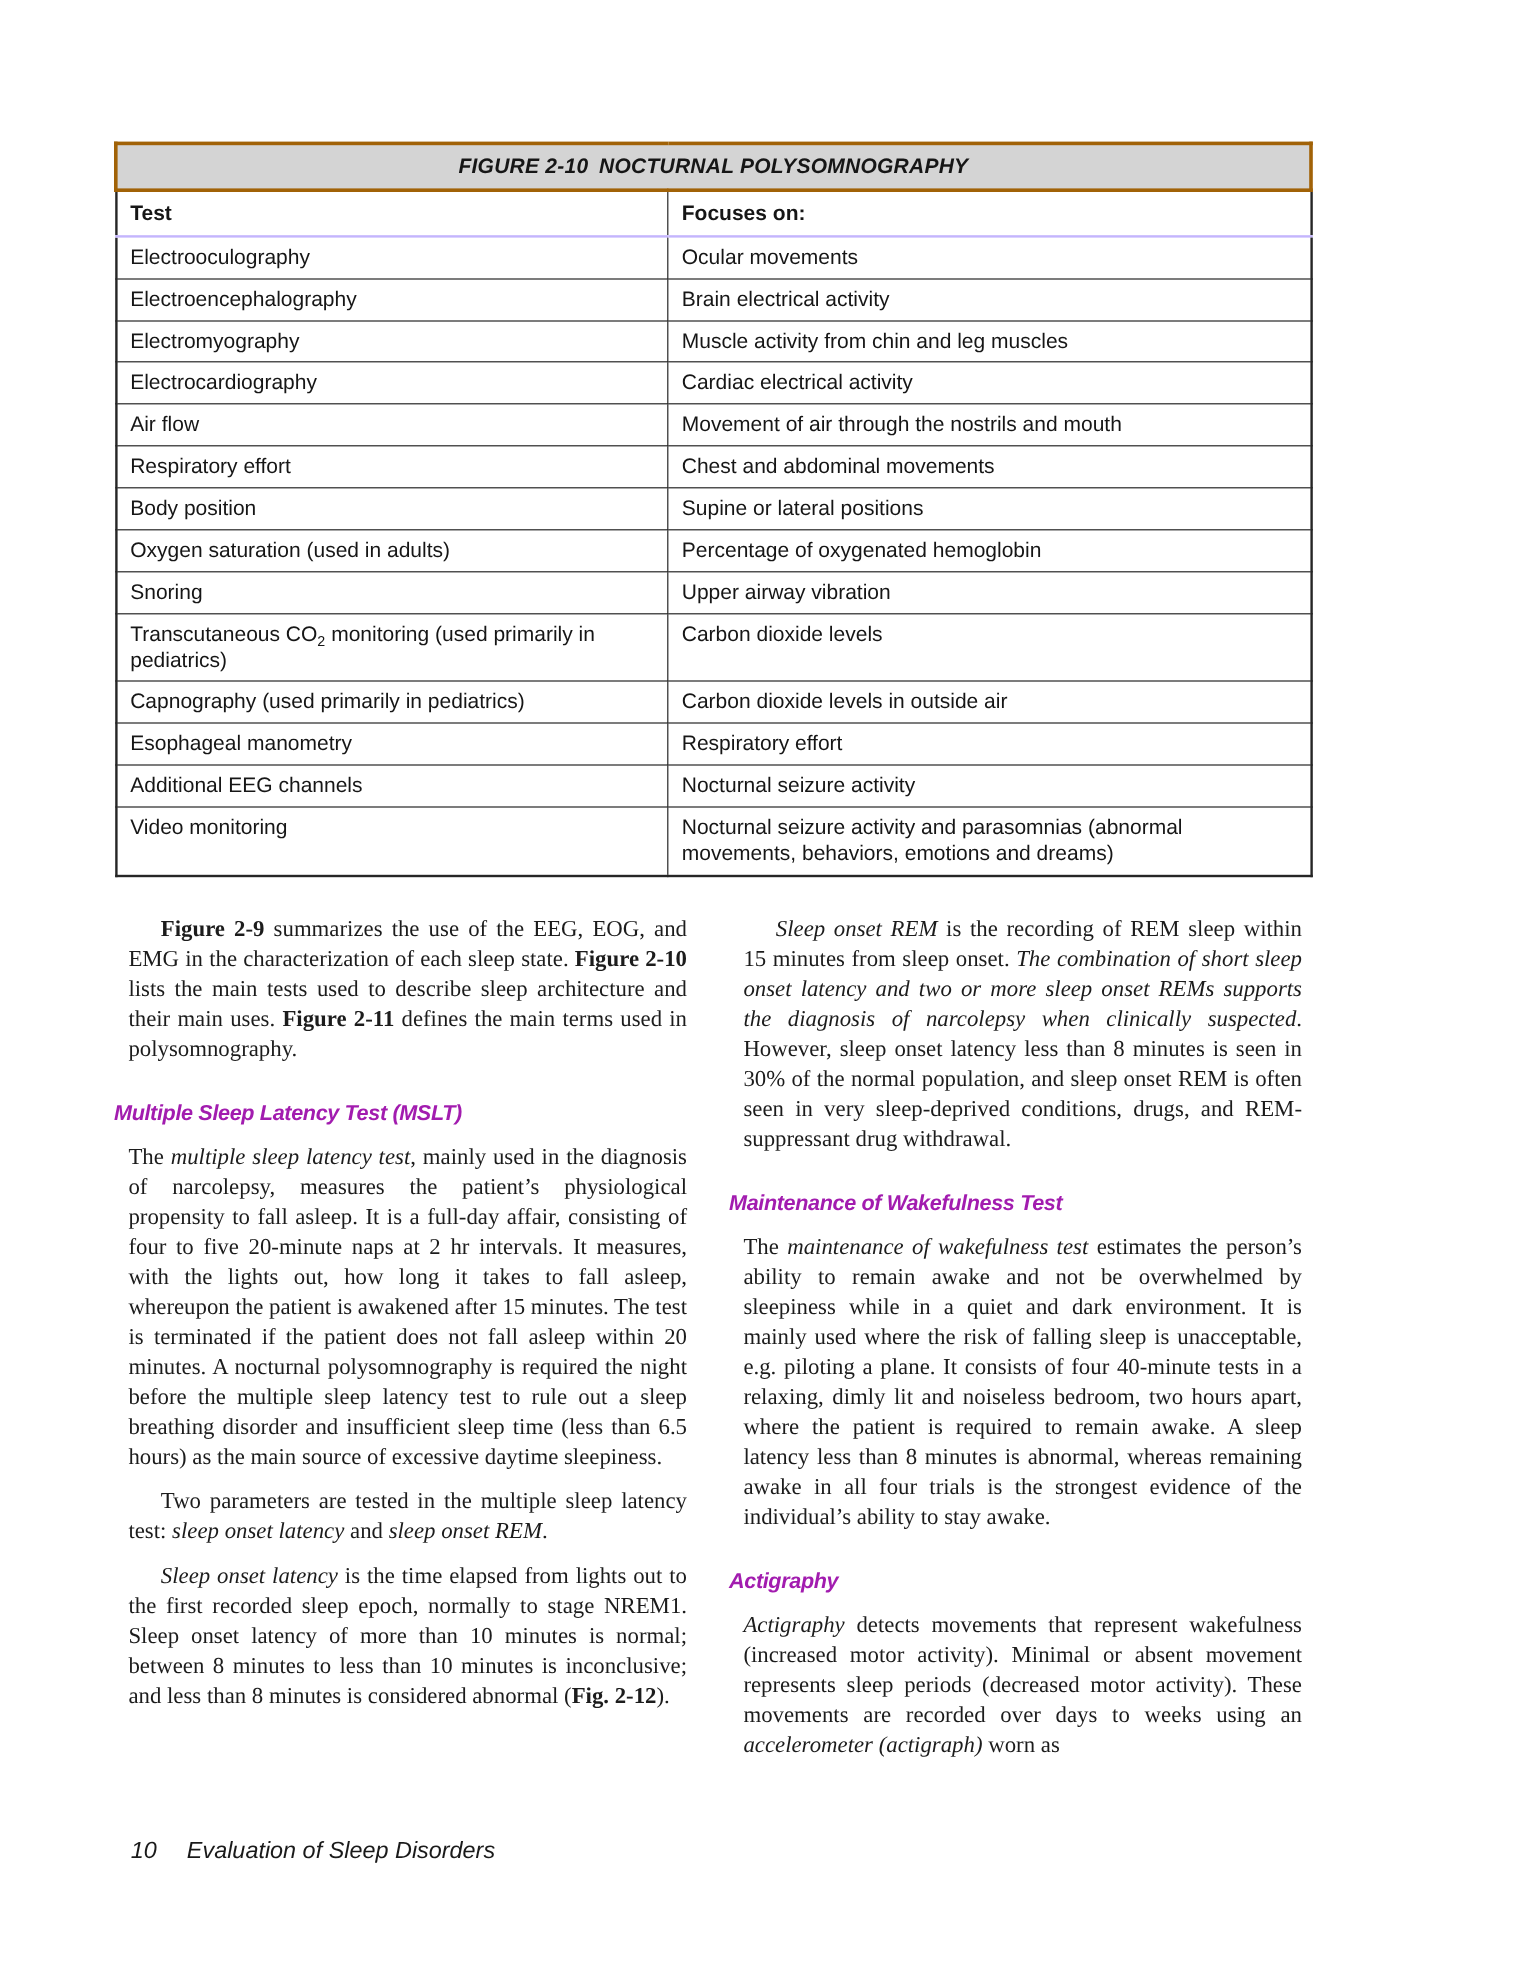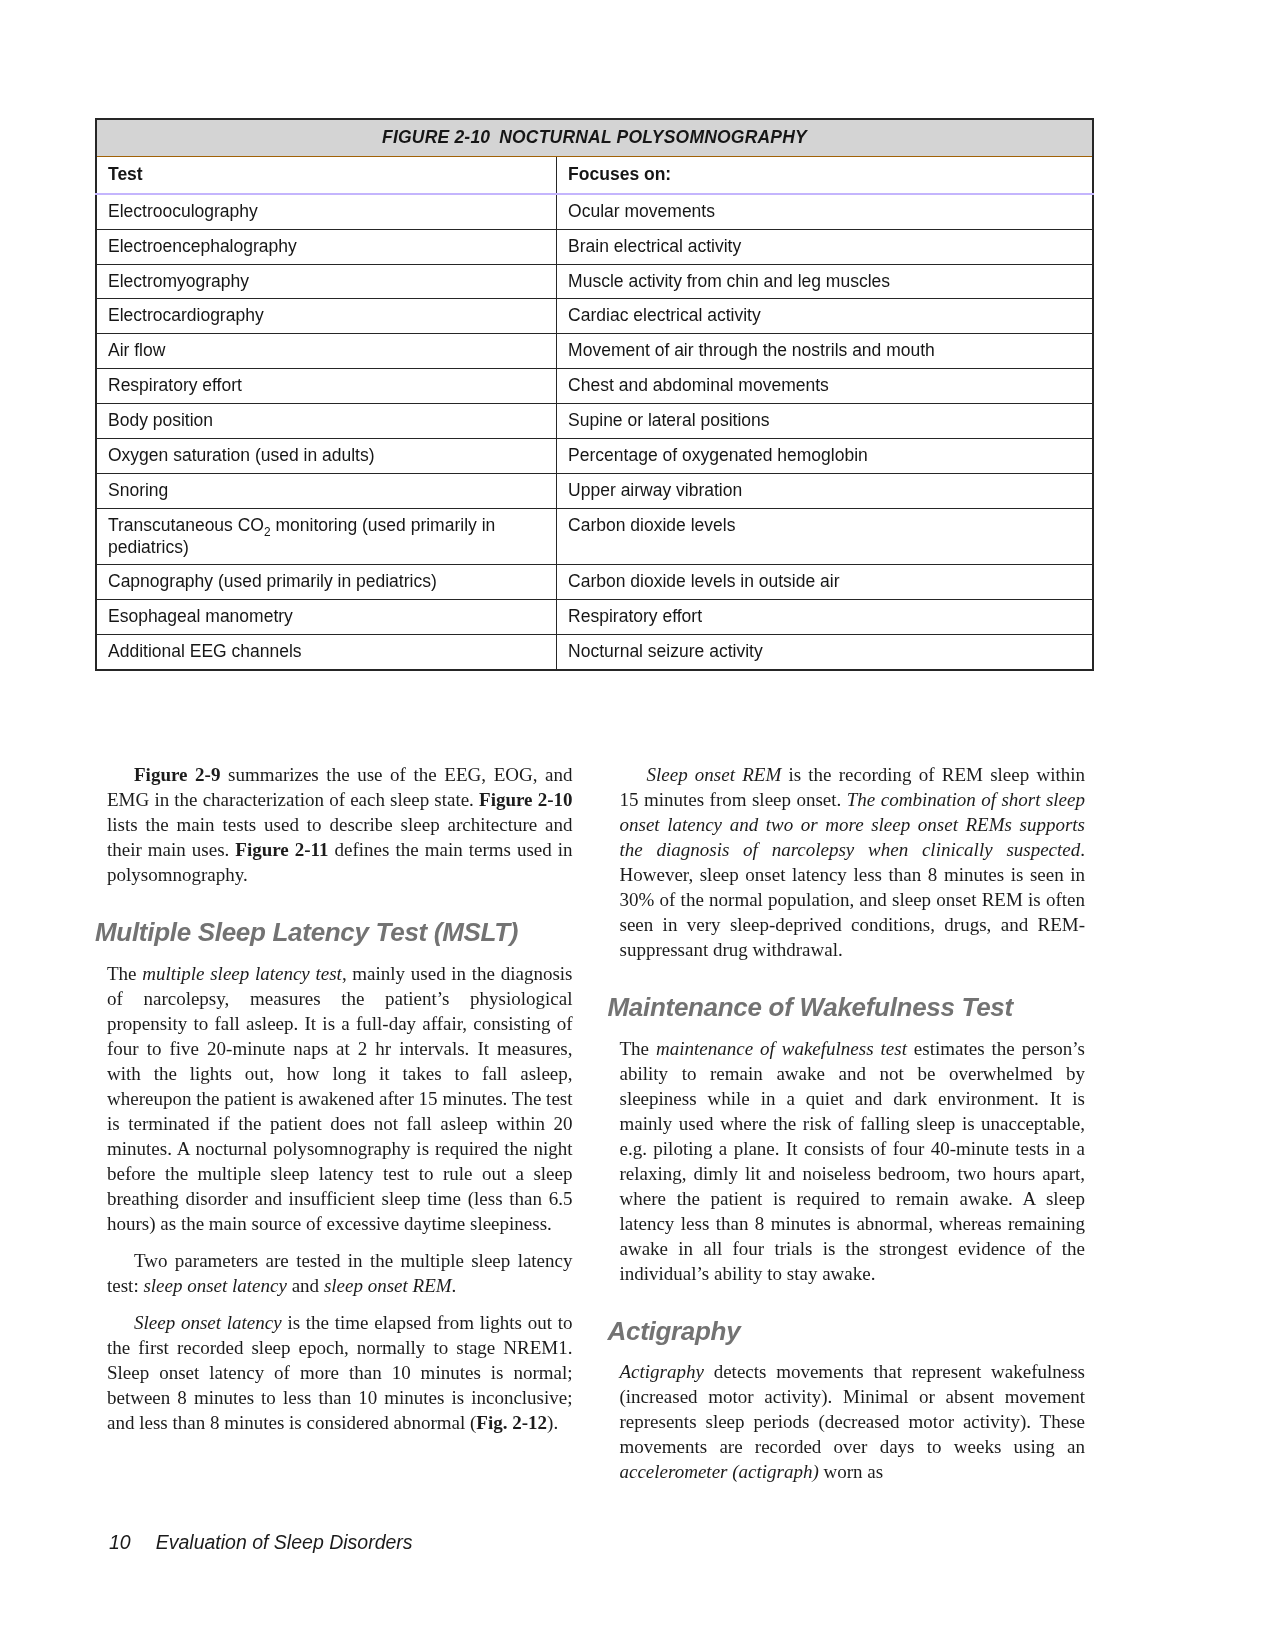--- a/index.html
+++ b/index.html
@@ -9,38 +9,38 @@
   }
 
   
   .figure-table-wrap{position:absolute;left:95px;top:118px;width:999px;}
   table.figure-table{
     width:100%;border-collapse:collapse;border:2px solid #262626;
     font-family:"Liberation Sans",sans-serif;font-size:17.5px;color:#161616;
   }
   .figure-table .title-cell{
     background:#d4d4d4;font-weight:bold;font-style:italic;text-align:center;
-    padding:7px 4px;border:1px solid #a16207;white-space:pre-wrap;letter-spacing:0.2px;
+    padding:7px 4px;border:3px solid #a16207;white-space:pre-wrap;letter-spacing:0.2px;
   }
   .figure-table th,.figure-table td{
     border:1px solid #262626;padding:6px 11px;vertical-align:top;
     text-align:left;line-height:1.25;font-weight:normal;
   }
   .figure-table th{font-weight:bold;border-bottom:2px solid #c4b5fd;padding-top:7px;padding-bottom:7px;}
   .figure-table .test{width:46.2%;}
   sub{font-size:68%;line-height:0;}
 
   
   .columns{position:absolute;left:95px;top:750px;width:1002px;display:flex;gap:23px;}
   .col{width:490px;font-size:19px;line-height:25px;text-align:justify;}
   .col p{margin:12px;}
   .col p.indent{text-indent:27px;}
   .col h2{
     font-family:"Liberation Sans",sans-serif;font-style:italic;font-weight:bold;
-    font-size:26px;letter-spacing:-0.3px;margin:31px 0 14px 0;color:#737373;
+    font-size:18px;letter-spacing:-0.3px;margin:31px 0 14px 0;color:#a21caf;
     text-align:left;line-height:1.1;
   }
   .b{font-weight:bold;}
   .i{font-style:italic;}
 
   
   .page-footer{
     position:absolute;left:109px;top:1531px;display:flex;gap:25px;
     font-family:"Liberation Sans",sans-serif;font-style:italic;
     font-size:19.5px;color:#1a1a1a;
@@ -106,20 +106,24 @@
           <td class="focus"><span>Carbon dioxide levels in outside air</span></td>
         </tr>
         <tr>
           <td class="test"><span>Esophageal manometry</span></td>
           <td class="focus"><span>Respiratory effort</span></td>
         </tr>
         <tr>
           <td class="test"><span>Additional EEG channels</span></td>
           <td class="focus"><span>Nocturnal seizure activity</span></td>
         </tr>
+        <tr>
+          <td class="test"><span>Video monitoring</span></td>
+          <td class="focus"><span>Nocturnal seizure activity and parasomnias (abnormal movements, behaviors, emotions and dreams)</span></td>
+        </tr>
       </tbody>
     </table>
   </div>
 
   <div class="columns">
     <div class="col">
       <p class="indent"><span class="b">Figure 2-9</span><span> summarizes the use of the EEG, EOG, and EMG in the characterization of each sleep state. </span><span class="b">Figure 2-10</span><span> lists the main tests used to describe sleep architecture and their main uses. </span><span class="b">Figure 2-11</span><span> defines the main terms used in polysomnography.</span></p>
       <h2>Multiple Sleep Latency Test (MSLT)</h2>
       <p><span>The </span><span class="i">multiple sleep latency test</span><span>, mainly used in the diagnosis of narcolepsy, measures the patient’s physiological propensity to fall asleep. It is a full-day affair, consisting of four to five 20-minute naps at 2 hr intervals. It measures, with the lights out, how long it takes to fall asleep, whereupon the patient is awakened after 15 minutes. The test is terminated if the patient does not fall asleep within 20 minutes. A nocturnal polysomnography is required the night before the multiple sleep latency test to rule out a sleep breathing disorder and insufficient sleep time (less than 6.5 hours) as the main source of excessive daytime sleepiness.</span></p>
       <p class="indent"><span>Two parameters are tested in the multiple sleep latency test: </span><span class="i">sleep onset latency</span><span> and </span><span class="i">sleep onset REM</span><span>.</span></p>

